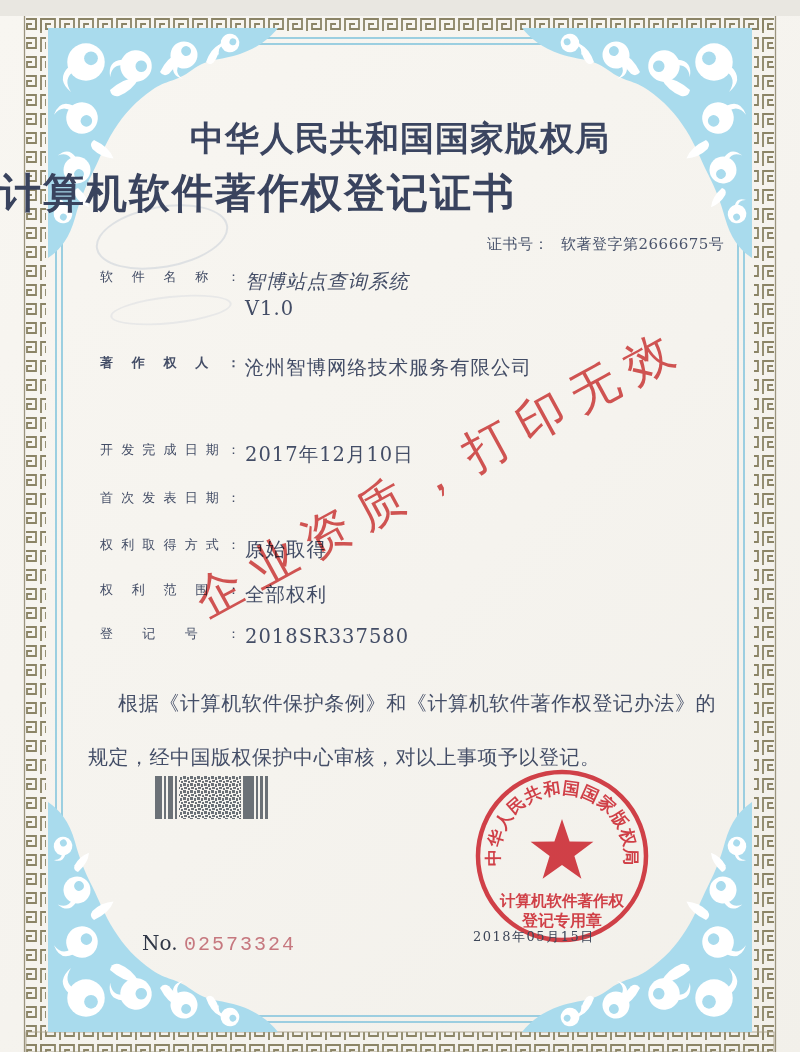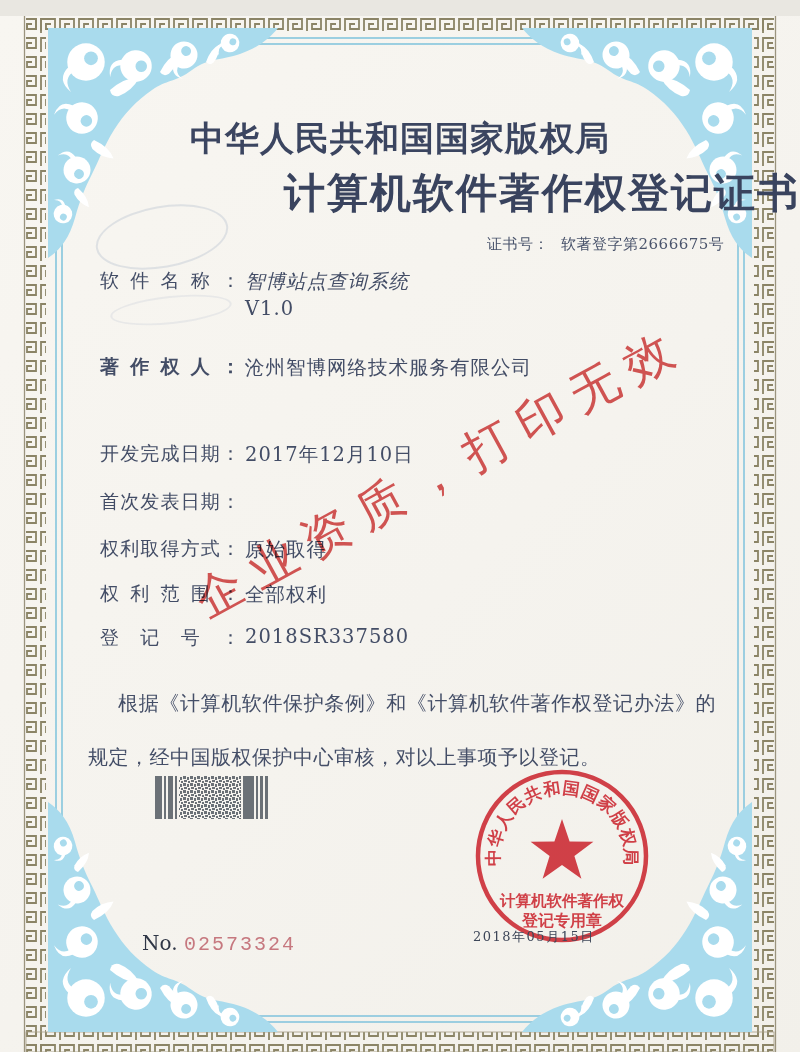--- a/index.html
+++ b/index.html
@@ -4,25 +4,25 @@
 <style>
   html,body{margin:0;padding:0;}
   body{background:#e9e7e1;font-family:"DejaVu Serif","Liberation Serif",serif;}
   .page{position:relative;width:800px;height:1052px;margin:16px auto;overflow:hidden;
         background:linear-gradient(135deg,#f8f6f1 0%,#f5f3ee 55%,#f2f0ea 100%);}
   .abs{position:absolute;}
   .frame-svg{left:0;top:0;}
   .ghost{border:2px solid rgba(165,180,198,.30);border-radius:50%;}
   .authority{left:0;top:100px;width:800px;text-align:center;font-size:34px;font-weight:bold;
              letter-spacing:1px;color:#3b4560;}
-  .cert-title{left:0;top:150px;width:800px;text-align:right;font-size:41px;font-weight:bold;
+  .cert-title{left:0;top:150px;width:800px;text-align:left;font-size:41px;font-weight:bold;
               letter-spacing:2px;color:#39435e;}
   .certno{left:487px;top:219px;font-size:15px;color:#49536b;letter-spacing:.5px;}
   .certno .gap{display:inline-block;width:12px;}
-  .field-label{left:100px;width:140px;font-size:19px;color:#434d66;text-align:justify;
+  .field-label{left:100px;width:140px;font-size:13px;color:#434d66;text-align:justify;
                text-align-last:justify;-moz-text-align-last:justify;}
   .field-value{left:245px;font-size:19.5px;color:#434d66;letter-spacing:1px;}
   .statement{left:88px;top:660px;width:628px;font-size:20px;line-height:54px;color:#444e67;
              text-indent:30px;text-align:justify;letter-spacing:.5px;}
   .barcode{left:155px;top:760px;opacity:.82;}
   .watermark{left:214px;top:552px;transform-origin:0 100%;transform:rotate(-28.6deg);
              font-size:48px;letter-spacing:13px;white-space:nowrap;color:rgba(205,40,40,.78);
              mix-blend-mode:multiply;}
   .seal{left:462px;top:740px;mix-blend-mode:multiply;opacity:.93;}
   .issue-date{left:473px;top:912px;font-size:13px;letter-spacing:1.5px;color:#3d4658;}

